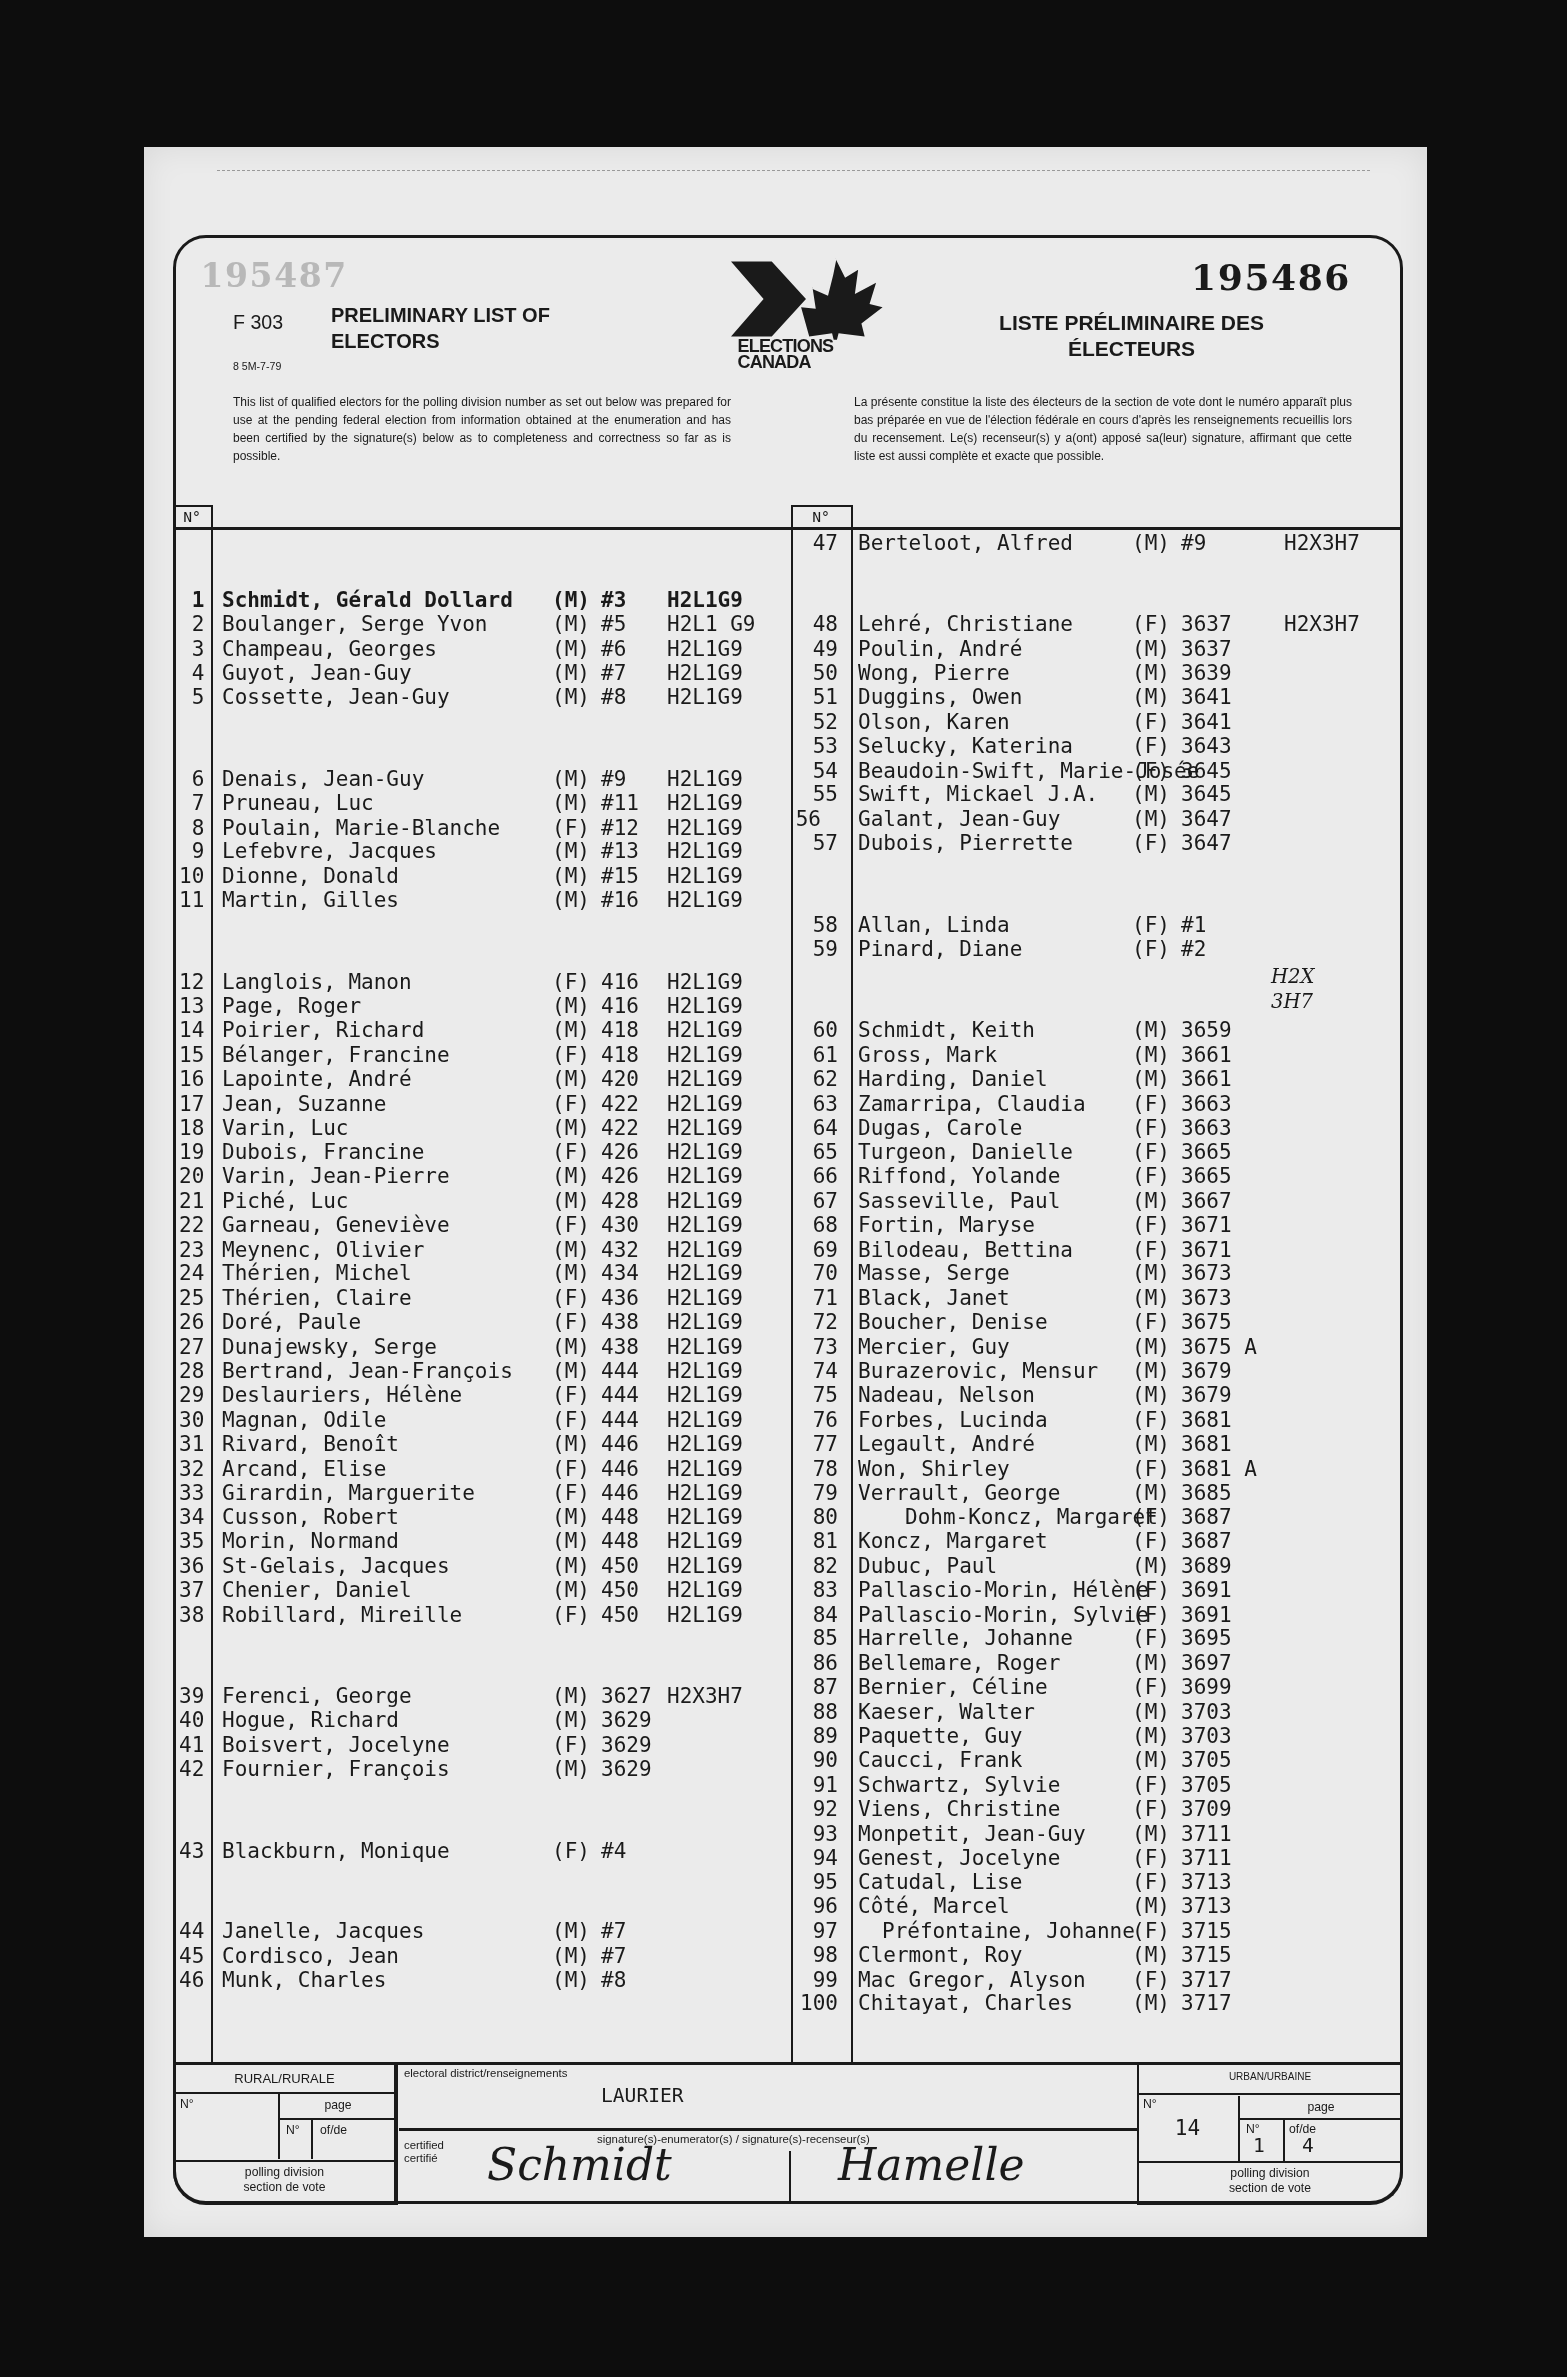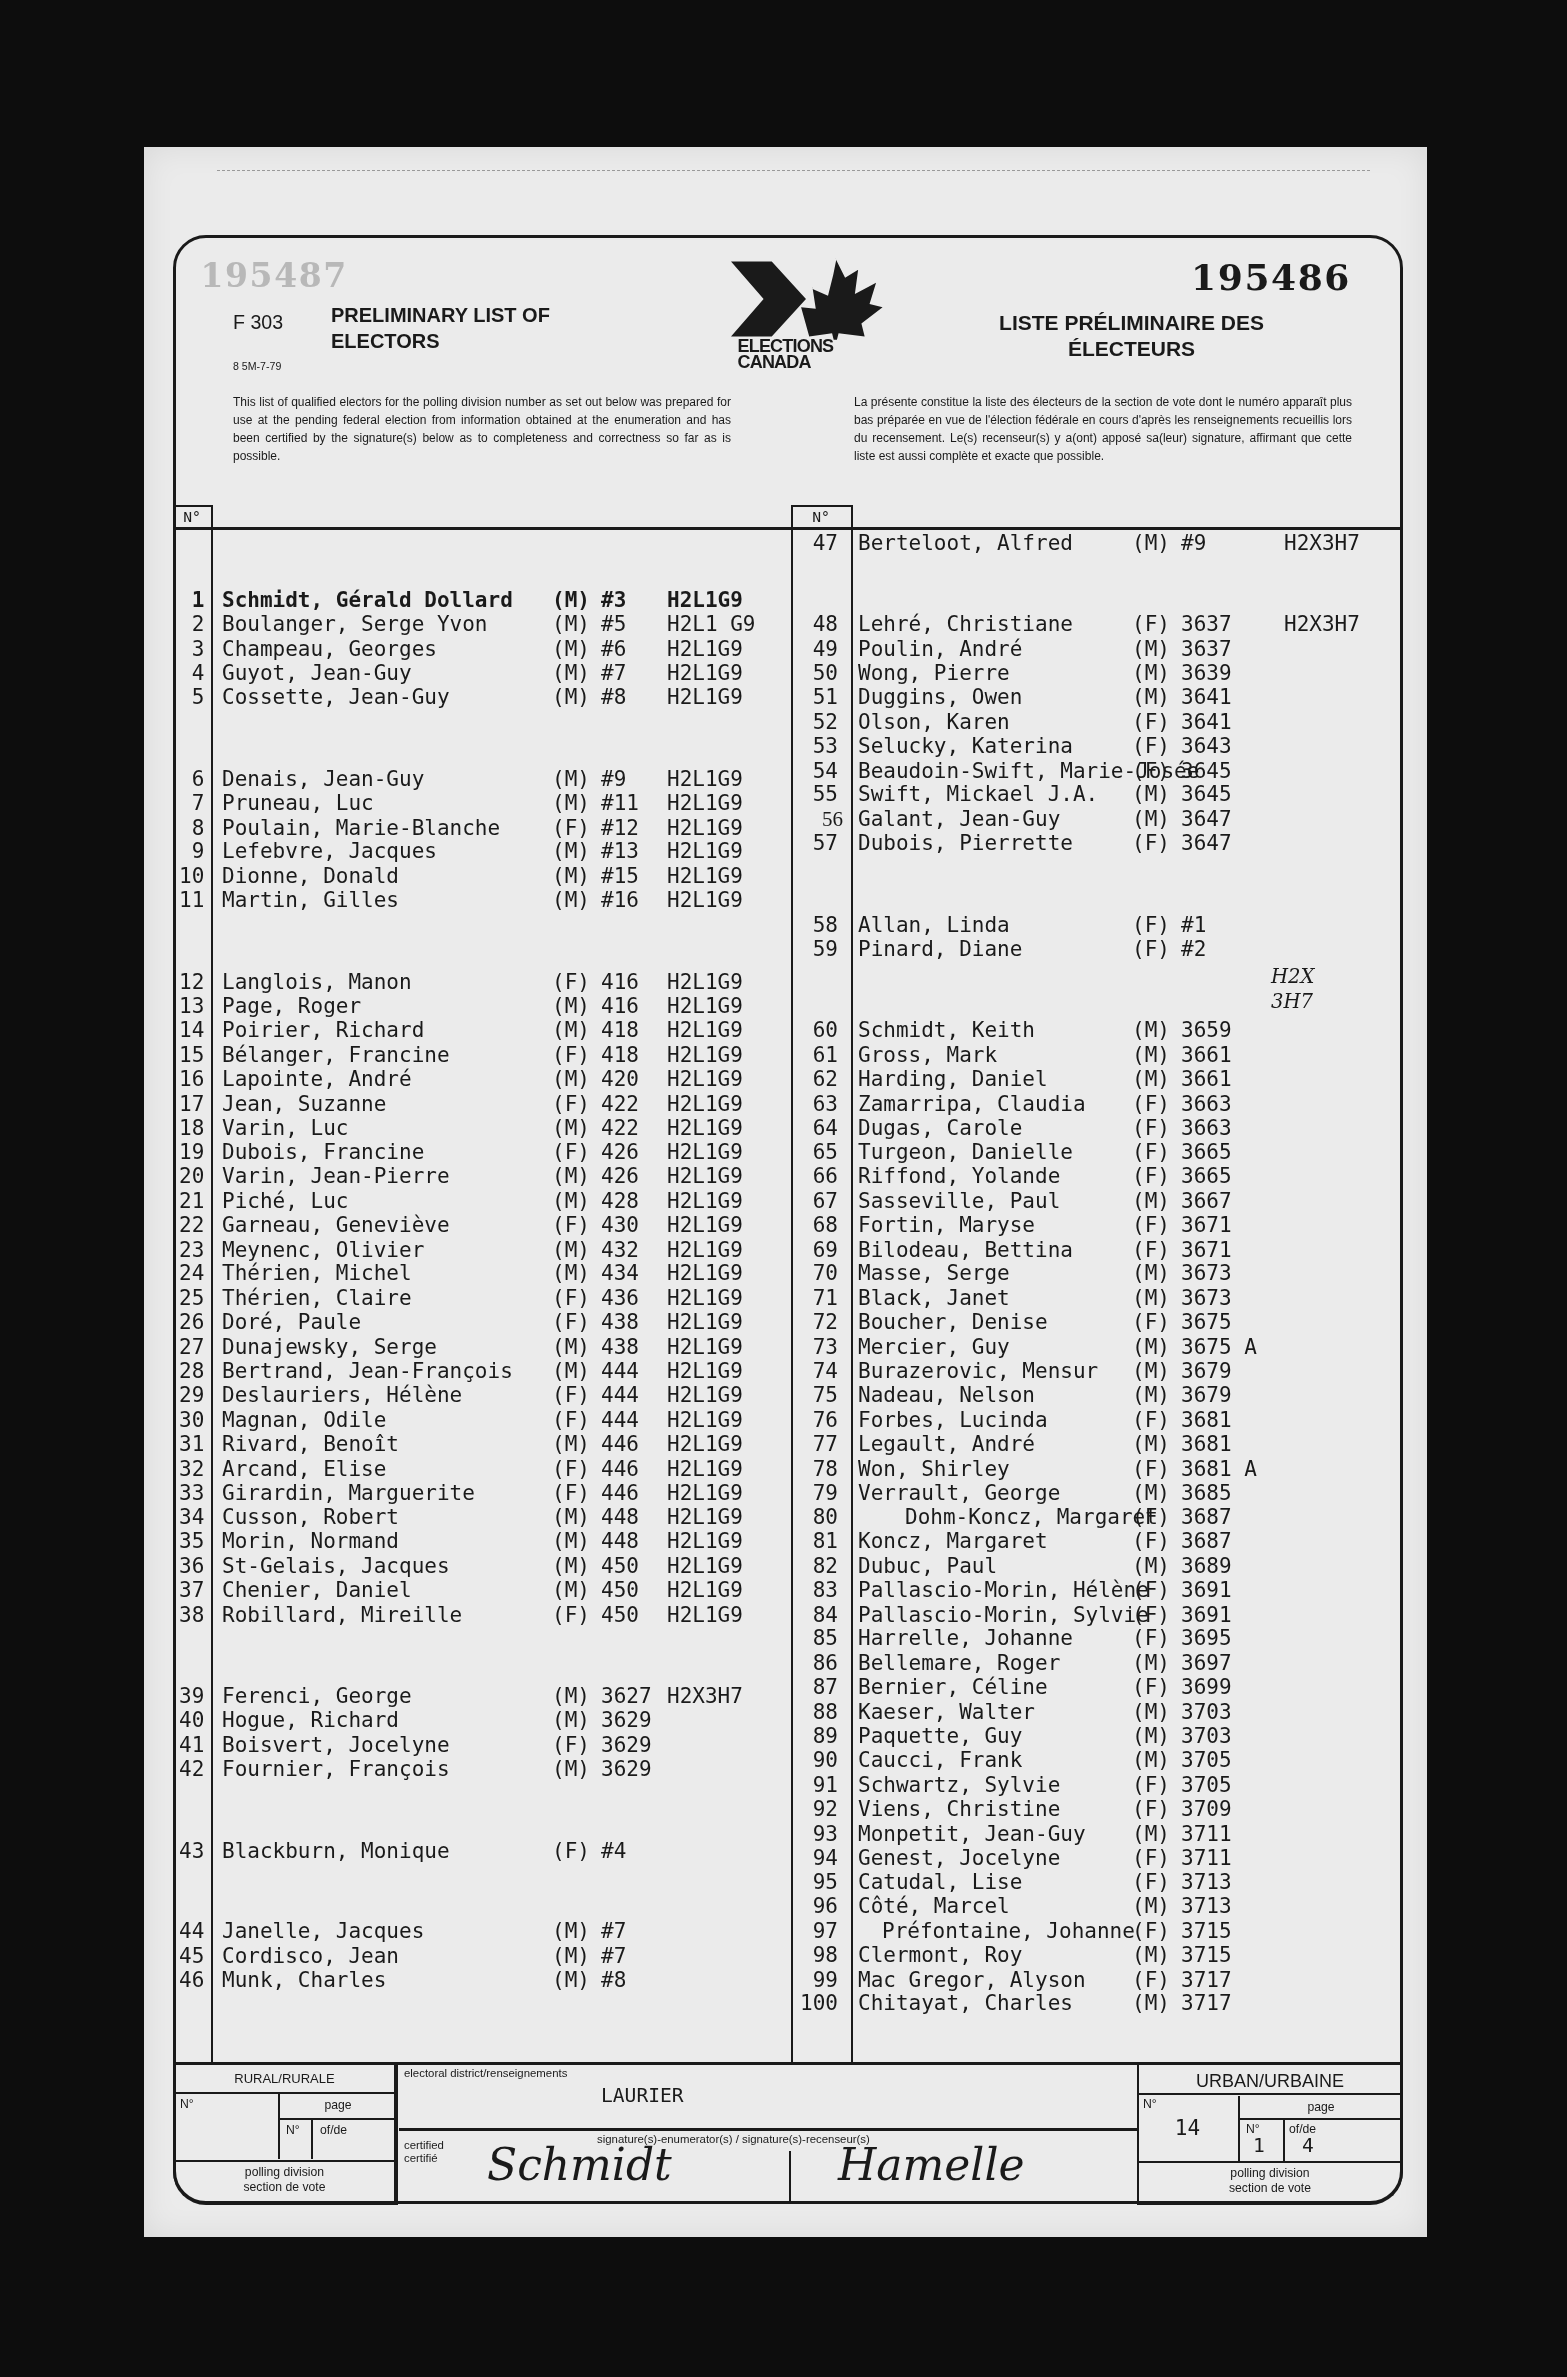--- a/index.html
+++ b/index.html
@@ -128,21 +128,21 @@
   <div id="rightcol" class="col" style="left: 0px; top: 0px;">
       <div class="row" style="top: 384px; left: 0px;"><span class="num" style="left: 645px;">47</span><span class="name" style="left: 714px;">Berteloot, Alfred</span><span class="sex" style="left: 988px;">(M)</span><span class="addr" style="left: 1037px;">#9</span><span class="postal" style="left: 1140px;">H2X3H7</span></div>
       <div class="row" style="top: 465px; left: 0px;"><span class="num" style="left: 645px;">48</span><span class="name" style="left: 714px;">Lehré, Christiane</span><span class="sex" style="left: 988px;">(F)</span><span class="addr" style="left: 1037px;">3637</span><span class="postal" style="left: 1140px;">H2X3H7</span></div>
       <div class="row" style="top: 490px; left: 0px;"><span class="num" style="left: 645px;">49</span><span class="name" style="left: 714px;">Poulin, André</span><span class="sex" style="left: 988px;">(M)</span><span class="addr" style="left: 1037px;">3637</span><span class="postal" style="left: 1140px;"></span></div>
       <div class="row" style="top: 514px; left: 0px;"><span class="num" style="left: 645px;">50</span><span class="name" style="left: 714px;">Wong, Pierre</span><span class="sex" style="left: 988px;">(M)</span><span class="addr" style="left: 1037px;">3639</span><span class="postal" style="left: 1140px;"></span></div>
       <div class="row" style="top: 538px; left: 0px;"><span class="num" style="left: 645px;">51</span><span class="name" style="left: 714px;">Duggins, Owen</span><span class="sex" style="left: 988px;">(M)</span><span class="addr" style="left: 1037px;">3641</span><span class="postal" style="left: 1140px;"></span></div>
       <div class="row" style="top: 563px; left: 0px;"><span class="num" style="left: 645px;">52</span><span class="name" style="left: 714px;">Olson, Karen</span><span class="sex" style="left: 988px;">(F)</span><span class="addr" style="left: 1037px;">3641</span><span class="postal" style="left: 1140px;"></span></div>
       <div class="row" style="top: 587px; left: 0px;"><span class="num" style="left: 645px;">53</span><span class="name" style="left: 714px;">Selucky, Katerina</span><span class="sex" style="left: 988px;">(F)</span><span class="addr" style="left: 1037px;">3643</span><span class="postal" style="left: 1140px;"></span></div>
       <div class="row" style="top: 612px; left: 0px;"><span class="num" style="left: 645px;">54</span><span class="name" style="left: 714px;">Beaudoin-Swift, Marie-Josée</span><span class="sex" style="left: 988px;">(F)</span><span class="addr" style="left: 1037px;">3645</span><span class="postal" style="left: 1140px;"></span></div>
       <div class="row" style="top: 635px; left: 0px;"><span class="num" style="left: 645px;">55</span><span class="name" style="left: 714px;">Swift, Mickael J.A.</span><span class="sex" style="left: 988px;">(M)</span><span class="addr" style="left: 1037px;">3645</span><span class="postal" style="left: 1140px;"></span></div>
-      <div class="row" style="top: 660px; left: 0px;"><span class="num" style="left: 650px; font-family: Liberation Serif, serif;">56</span><span class="name" style="left: 714px;">Galant, Jean-Guy</span><span class="sex" style="left: 988px;">(M)</span><span class="addr" style="left: 1037px;">3647</span><span class="postal" style="left: 1140px;"></span></div>
+      <div class="row" style="top: 660px; left: 0px;"><span class="num" style="left: 628px;">56</span><span class="name" style="left: 714px;">Galant, Jean-Guy</span><span class="sex" style="left: 988px;">(M)</span><span class="addr" style="left: 1037px;">3647</span><span class="postal" style="left: 1140px;"></span></div>
       <div class="row" style="top: 684px; left: 0px;"><span class="num" style="left: 645px;">57</span><span class="name" style="left: 714px;">Dubois, Pierrette</span><span class="sex" style="left: 988px;">(F)</span><span class="addr" style="left: 1037px;">3647</span><span class="postal" style="left: 1140px;"></span></div>
       <div class="row" style="top: 766px; left: 0px;"><span class="num" style="left: 645px;">58</span><span class="name" style="left: 714px;">Allan, Linda</span><span class="sex" style="left: 988px;">(F)</span><span class="addr" style="left: 1037px;">#1</span><span class="postal" style="left: 1140px;"></span></div>
       <div class="row" style="top: 790px; left: 0px;"><span class="num" style="left: 645px;">59</span><span class="name" style="left: 714px;">Pinard, Diane</span><span class="sex" style="left: 988px;">(F)</span><span class="addr" style="left: 1037px;">#2</span><span class="postal" style="left: 1140px;"></span></div>
       <div class="hand" style="top: 818px; left: 1127px;">H2X 3H7</div>
       <div class="row" style="top: 871px; left: 0px;"><span class="num" style="left: 645px;">60</span><span class="name" style="left: 714px;">Schmidt, Keith</span><span class="sex" style="left: 988px;">(M)</span><span class="addr" style="left: 1037px;">3659</span><span class="postal" style="left: 1140px;"></span></div>
       <div class="row" style="top: 896px; left: 0px;"><span class="num" style="left: 645px;">61</span><span class="name" style="left: 714px;">Gross, Mark</span><span class="sex" style="left: 988px;">(M)</span><span class="addr" style="left: 1037px;">3661</span><span class="postal" style="left: 1140px;"></span></div>
       <div class="row" style="top: 920px; left: 0px;"><span class="num" style="left: 645px;">62</span><span class="name" style="left: 714px;">Harding, Daniel</span><span class="sex" style="left: 988px;">(M)</span><span class="addr" style="left: 1037px;">3661</span><span class="postal" style="left: 1140px;"></span></div>
       <div class="row" style="top: 945px; left: 0px;"><span class="num" style="left: 645px;">63</span><span class="name" style="left: 714px;">Zamarripa, Claudia</span><span class="sex" style="left: 988px;">(F)</span><span class="addr" style="left: 1037px;">3663</span><span class="postal" style="left: 1140px;"></span></div>
       <div class="row" style="top: 969px; left: 0px;"><span class="num" style="left: 645px;">64</span><span class="name" style="left: 714px;">Dugas, Carole</span><span class="sex" style="left: 988px;">(F)</span><span class="addr" style="left: 1037px;">3663</span><span class="postal" style="left: 1140px;"></span></div>
       <div class="row" style="top: 993px; left: 0px;"><span class="num" style="left: 645px;">65</span><span class="name" style="left: 714px;">Turgeon, Danielle</span><span class="sex" style="left: 988px;">(F)</span><span class="addr" style="left: 1037px;">3665</span><span class="postal" style="left: 1140px;"></span></div>
@@ -209,21 +209,21 @@
     <div class="ft" style="left:260px;top:1992px;line-height:13px;font-size:11.4px;">
       <div>certified</div>
       <div>certifié</div>
     </div>
     <div class="ft" style="left:453px;top:1986px;font-size:11.4px;">signature(s)-enumerator(s) / signature(s)-recenseur(s)</div>
     <div class="hand" style="left:343px;top:1992px;font-size:44px;">Schmidt</div>
     <div class="ftb" style="left:645px;top:2004px;width:2.4px;height:53px;border:none;background:#1a1a1a;"></div>
     <div class="hand" style="left:694px;top:1992px;font-size:44px;">Hamelle</div>
 
     <div class="ftb" style="left:993px;top:1918px;width:266px;height:140px;border-top:none;border-radius:0 0 33px 0;"></div>
-    <div class="ft" style="left:993px;top:1924px;width:266px;text-align:center;font-size:18px;">URBAN/URBAINE</div>
+    <div class="ft" style="left:993px;top:1924px;width:266px;text-align:center;font-size:10px;">URBAN/URBAINE</div>
     <div class="ftb" style="left:993px;top:1946px;width:266px;height:2.4px;border:none;background:#1a1a1a;"></div>
     <div class="ft" style="left:999px;top:1950px;">N°</div>
     <div class="ft" style="left:993px;top:1969px;width:101px;text-align:center;font-family:'DejaVu Sans Mono',monospace;font-size:21px;">14</div>
     <div class="ftb" style="left:1094px;top:1949px;width:2.4px;height:65px;border:none;background:#1a1a1a;"></div>
     <div class="ft" style="left:1096px;top:1953px;width:162px;text-align:center;">page</div>
     <div class="ftb" style="left:1096px;top:1971px;width:162px;height:2.4px;border:none;background:#1a1a1a;"></div>
     <div class="ft" style="left:1102px;top:1975px;">N°</div>
     <div class="ft" style="left:1109px;top:1987px;font-family:'DejaVu Sans Mono',monospace;font-size:19.6px;">1</div>
     <div class="ftb" style="left:1139px;top:1973px;width:2.4px;height:41px;border:none;background:#1a1a1a;"></div>
     <div class="ft" style="left:1145px;top:1975px;">of/de</div>

